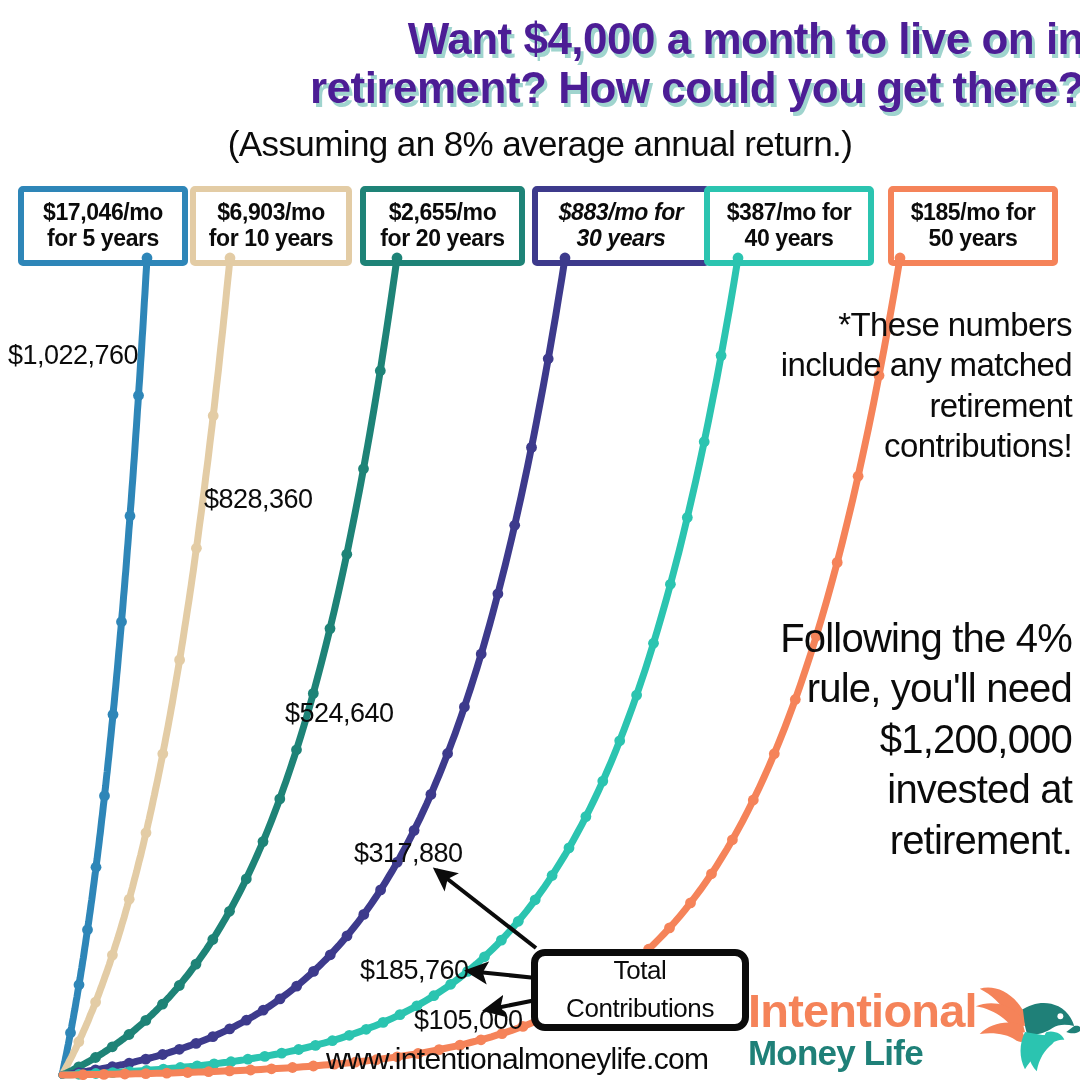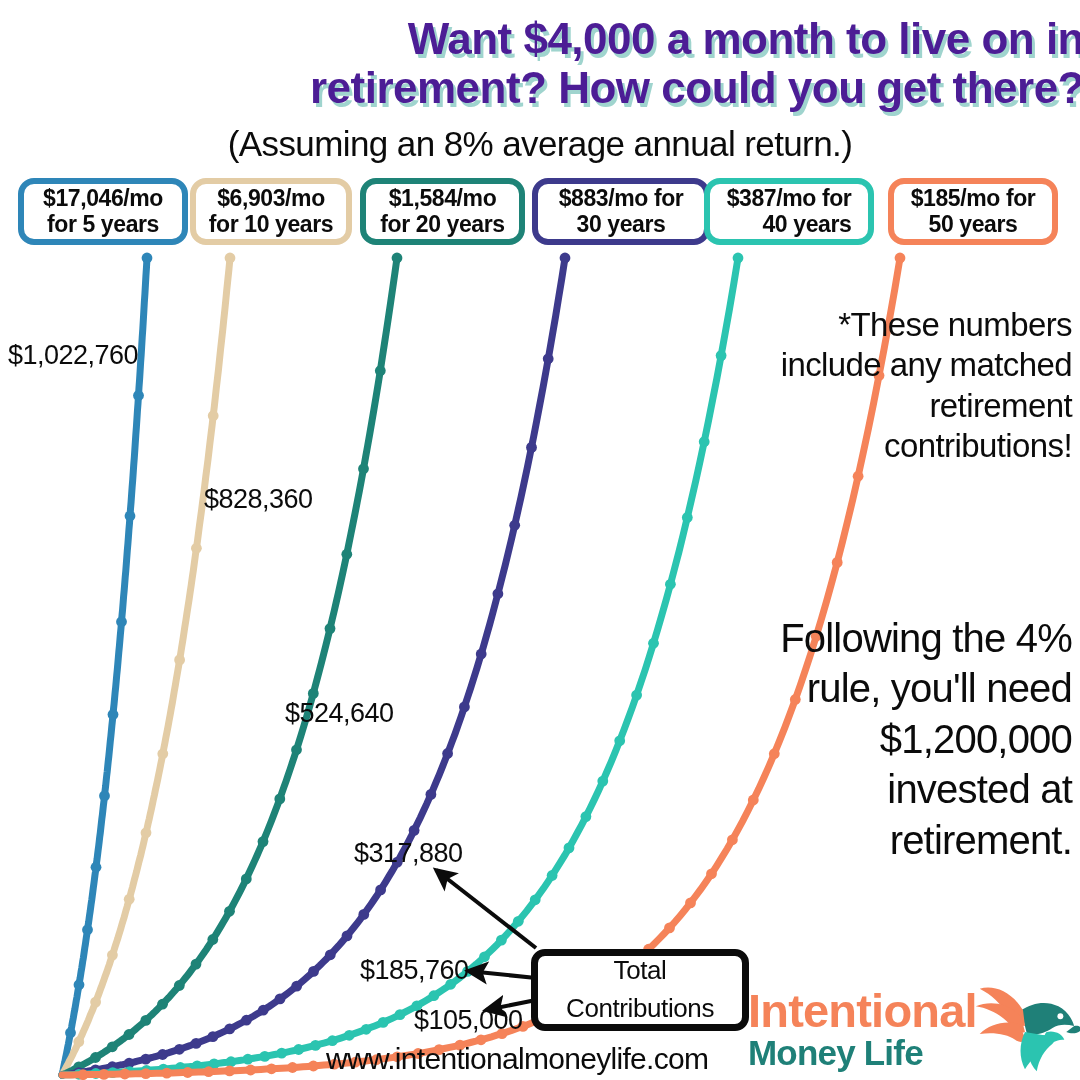--- a/index.html
+++ b/index.html
@@ -24,25 +24,25 @@
   .subtitle{
     position:absolute;left:0;top:124px;width:1080px;
     text-align:center;
     font-size:35px;font-weight:400;color:#0b0b0b;
     letter-spacing:-0.6px;
   }
 
   
   .legend{position:absolute;left:0;top:178px;width:1080px;height:70px;}
   .legend-box{
-    position:absolute;top:0;height:67px;width:170px;
+    position:absolute;top:8px;height:80px;width:170px;
     box-sizing:border-box;
     background:#ffffff;
     border:6px solid #2E86B8;
-    border-radius:16px;
+    border-radius:5px;
     display:flex;align-items:center;justify-content:center;
     text-align:center;
     font-size:23px;font-weight:600;line-height:1.12;
     color:#0b0b0b;letter-spacing:-0.4px;
     padding:0 3px;
   }
 
   
   #chart{position:absolute;left:0;top:0;width:1080px;height:1080px;}
 
@@ -113,31 +113,31 @@
         </div>
       </div>
       <div class="legend-box" style="left: 190px; width: 162px; border-color: rgb(227, 204, 165);">
         <div>
           <div>$6,903/mo</div>
           <div>for 10 years</div>
         </div>
       </div>
       <div class="legend-box" style="left: 360px; width: 165px; border-color: rgb(30, 131, 119);">
         <div>
-          <div>$1,584/mo</div>
+          <div>$2,655/mo</div>
           <div>for 20 years</div>
         </div>
       </div>
-      <div class="legend-box" style="left: 532px; width: 178px; border-color: rgb(61, 58, 140);">
+      <div class="legend-box" style="left: 532px; width: 178px; border-color: rgb(61, 58, 140); font-style: italic;">
         <div>
           <div>$883/mo for</div>
           <div>30 years</div>
         </div>
       </div>
-      <div class="legend-box" style="left: 704px; width: 170px; border-color: rgb(43, 196, 176); text-align: right;">
+      <div class="legend-box" style="left: 704px; width: 170px; border-color: rgb(43, 196, 176);">
         <div>
           <div>$387/mo for</div>
           <div>40 years</div>
         </div>
       </div>
       <div class="legend-box" style="left: 888px; width: 170px; border-color: rgb(245, 131, 89);">
         <div>
           <div>$185/mo for</div>
           <div>50 years</div>
         </div>

